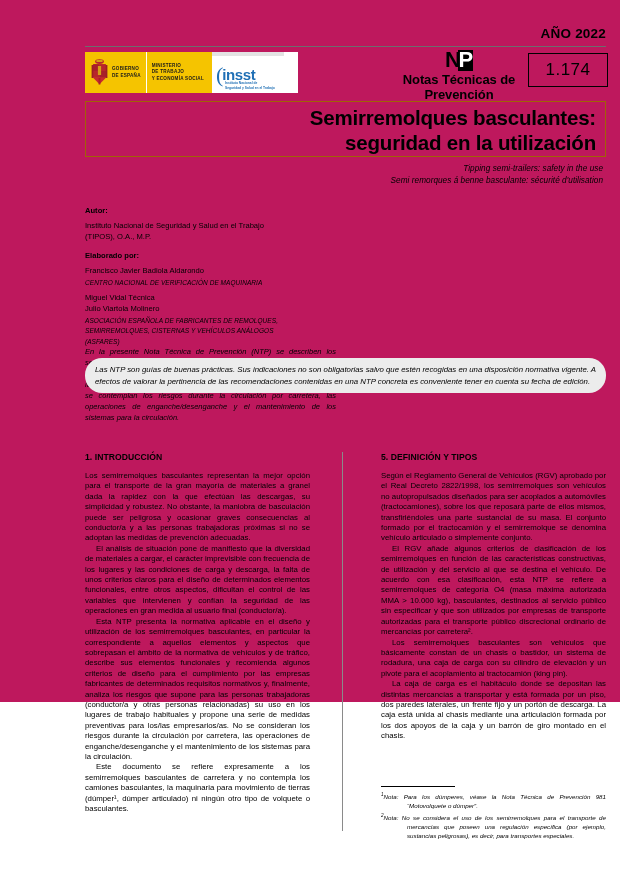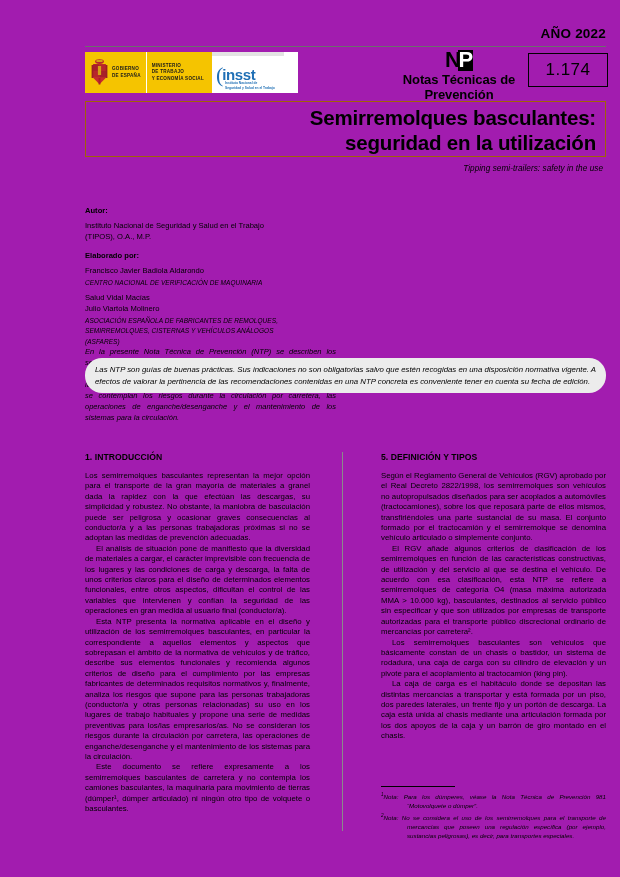--- a/index.html
+++ b/index.html
@@ -12,22 +12,22 @@
     height: 877px;
     font-family: "Liberation Sans", sans-serif;
     color: #000000;
     position: relative;
     overflow: hidden;
   }
   .page {
     position: absolute;
     left: 0; top: 0;
     width: 620px;
-    height: 877px;
-    background: #a21caf;
+    height: 702px;
+    background: #be185d;
   }
 
   
   .year-row {
     position: absolute;
     left: 0; top: 24px;
     width: 620px;
     text-align: right;
     padding-right: 14px;
     box-sizing: border-box;
@@ -407,34 +407,35 @@
     <span>1.174</span>
   </div>
 
   <div class="title-box">
     <div class="title-line">Semirremolques basculantes:</div>
     <div class="title-line">seguridad en la utilización</div>
   </div>
 
   <div class="subtitles">
     <div class="subtitle-line">Tipping semi-trailers: safety in the use</div>
+    <div class="subtitle-line">Semi remorques á benne basculante: sécurité d'utilisation</div>
   </div>
 
   <div class="meta-area">
     <div class="meta-cols">
       <div class="author-col">
         <div class="lbl-bold">Autor:</div>
         <div class="auth-line">Instituto Nacional de Seguridad y Salud en el Trabajo</div>
         <div class="auth-line">(TIPOS), O.A., M.P.</div>
         <div class="gap-sm"></div>
         <div class="lbl-bold">Elaborado por:</div>
         <div class="auth-line">Francisco Javier Badiola Aldarondo</div>
         <div class="auth-org">CENTRO NACIONAL DE  VERIFICACIÓN DE MAQUINARIA</div>
         <div class="gap-xs"></div>
-        <div class="auth-line">Salud Vidal Macías</div>
+        <div class="auth-line">Miguel Vidal Técnica</div>
         <div class="auth-line">Julio Viartola Molinero</div>
         <div class="auth-org">ASOCIACIÓN ESPAÑOLA DE FABRICANTES DE REMOLQUES,</div>
         <div class="auth-org">SEMIRREMOLQUES, CISTERNAS Y VEHÍCULOS ANÁLOGOS</div>
         <div class="auth-org">(ASFARES)</div>
       </div>
       <div class="abstract-col">
         <p class="abstract-p">En la presente Nota Técnica de Prevención (NTP) se describen los semirremolques basculantes y los riesgos principales derivados de su utilización, y se propone una serie de medidas preventivas para que todas las operaciones se realicen en condiciones seguras. En este documento no se contemplan los riesgos durante la circulación por carretera, las operaciones de enganche/desenganche y el mantenimiento de los sistemas para la circulación.</p>
       </div>
     </div>
   </div>

